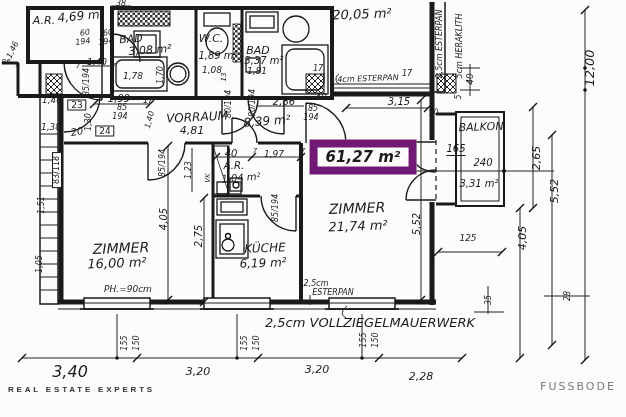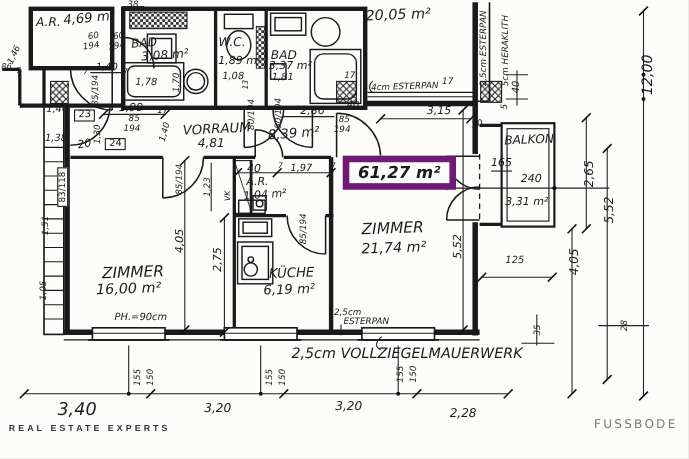--- a/index.html
+++ b/index.html
@@ -3,21 +3,21 @@
 <meta charset="utf-8">
 <style>
   html,body{margin:0;padding:0;background:#ddd;}
   #stage{position:relative;width:626px;height:417px;background:#fcfcfa;overflow:hidden;
          font-family:"DejaVu Sans",sans-serif;}
   svg{position:absolute;left:0;top:0;}
   #labels-layer{position:absolute;left:0;top:0;width:100%;height:100%;}
   .lbl{position:absolute;white-space:nowrap;color:#1b1b1b;font-style:italic;
        transform:translate(-50%,-50%);line-height:1;}
   .lbl.box{font-style:normal;border:1.5px solid #1b1b1b;padding:0 3px;background:#fcfcfa;}
-  .lbl.box-big{border:6px solid #701a75;padding:2px 8px;background:#fcfcfa;font-weight:bold;}
+  .lbl.box-big{border:8px solid #701a75;padding:2px 8px;background:#fcfcfa;font-weight:bold;}
   .lbl.u{border-bottom:1.2px solid #1b1b1b;padding-bottom:1px;}
   .lbl.faded{color:#5c5c5c;opacity:.8;letter-spacing:2px;font-style:normal;}
   #logo{position:absolute;left:8px;top:381px;}
   #brand-row{position:relative;display:inline-block;}
   #brand{font-family:"Liberation Sans",sans-serif;font-weight:bold;font-size:27px;
          letter-spacing:.5px;line-height:1;}
   #brand-sup{position:absolute;right:-16px;top:-5px;width:15px;height:15px;border-radius:50%;
          color:#fff;font-size:10px;font-weight:bold;text-align:center;line-height:15px;
          font-family:"Liberation Sans",sans-serif;}
   #tagline{font-family:"Liberation Sans",sans-serif;font-weight:bold;font-size:8px;

